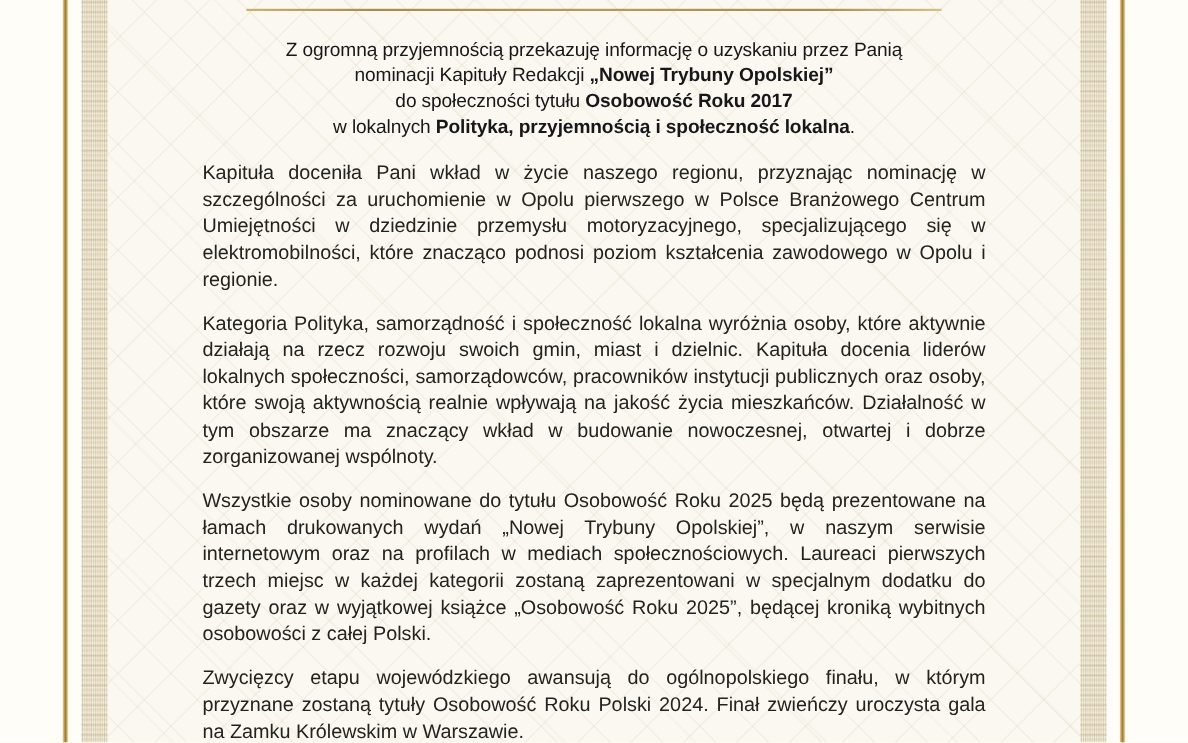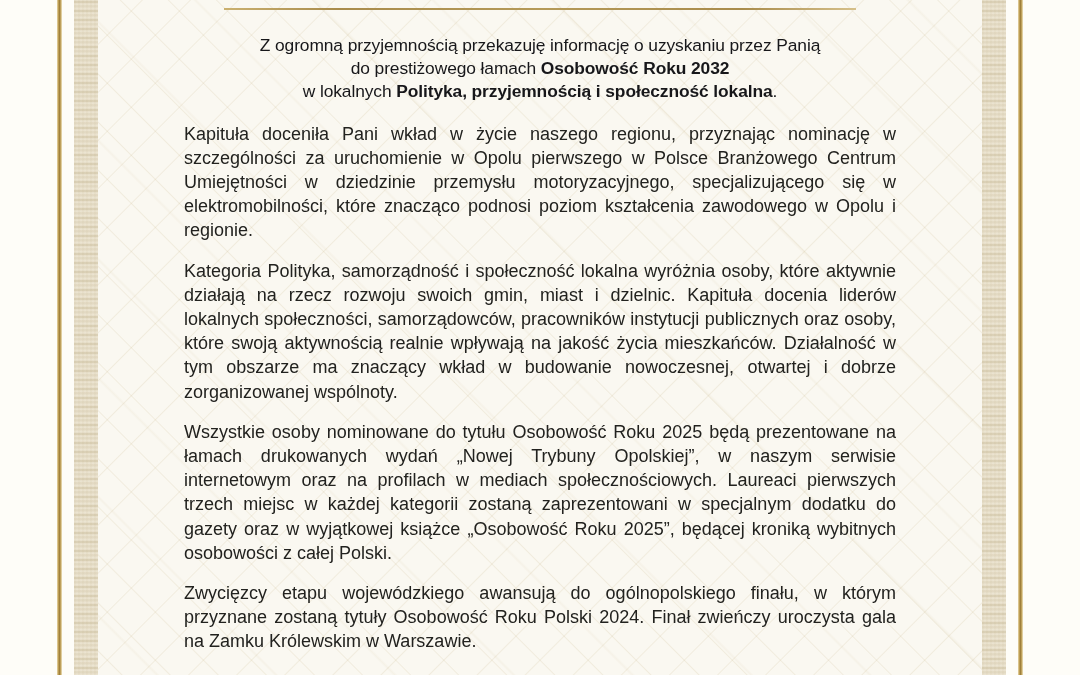--- a/index.html
+++ b/index.html
@@ -172,21 +172,22 @@
   <div class="guilloche right"></div>
 
   <div class="panel">
 
     <div class="top-divider"></div>
 
     <div class="content">
 
       <div class="heading-block">
         <span class="ln"><span>Z ogromną przyjemnością przekazuję informację o uzyskaniu przez Panią</span></span>
-        <span class="ln"><span>do prestiżowego łamach </span><b>Osobowość Roku 2032</b></span>
+        <span class="ln"><span>nominacji Kapituły Redakcji </span><b>„Nowej Trybuny Opolskiej”</b></span>
+        <span class="ln"><span>do społeczności tytułu </span><b>Osobowość Roku 2017</b></span>
         <span class="ln"><span>w lokalnych </span><b>Polityka, przyjemnością i społeczność lokalna</b><span>.</span></span>
       </div>
 
       <p class="body-para">Kapituła doceniła Pani wkład w życie naszego regionu, przyznając nominację w szczególności za uruchomienie w Opolu pierwszego w Polsce Branżowego Centrum Umiejętności w dziedzinie przemysłu motoryzacyjnego, specjalizującego się w elektromobilności, które znacząco podnosi poziom kształcenia zawodowego w Opolu i regionie.</p>
 
       <p class="body-para">Kategoria Polityka, samorządność i społeczność lokalna wyróżnia osoby, które aktywnie działają na rzecz rozwoju swoich gmin, miast i dzielnic. Kapituła docenia liderów lokalnych społeczności, samorządowców, pracowników instytucji publicznych oraz osoby, które swoją aktywnością realnie wpływają na jakość życia mieszkańców. Działalność w tym obszarze ma znaczący wkład w budowanie nowoczesnej, otwartej i dobrze zorganizowanej wspólnoty.</p>
 
       <p class="body-para">Wszystkie osoby nominowane do tytułu Osobowość Roku 2025 będą prezentowane na łamach drukowanych wydań „Nowej Trybuny Opolskiej”, w naszym serwisie internetowym oraz na profilach w mediach społecznościowych. Laureaci pierwszych trzech miejsc w każdej kategorii zostaną zaprezentowani w specjalnym dodatku do gazety oraz w wyjątkowej książce „Osobowość Roku 2025”, będącej kroniką wybitnych osobowości z całej Polski.</p>
 
       <p class="body-para">Zwycięzcy etapu wojewódzkiego awansują do ogólnopolskiego finału, w którym przyznane zostaną tytuły Osobowość Roku Polski 2024. Finał zwieńczy uroczysta gala na Zamku Królewskim w Warszawie.</p>

